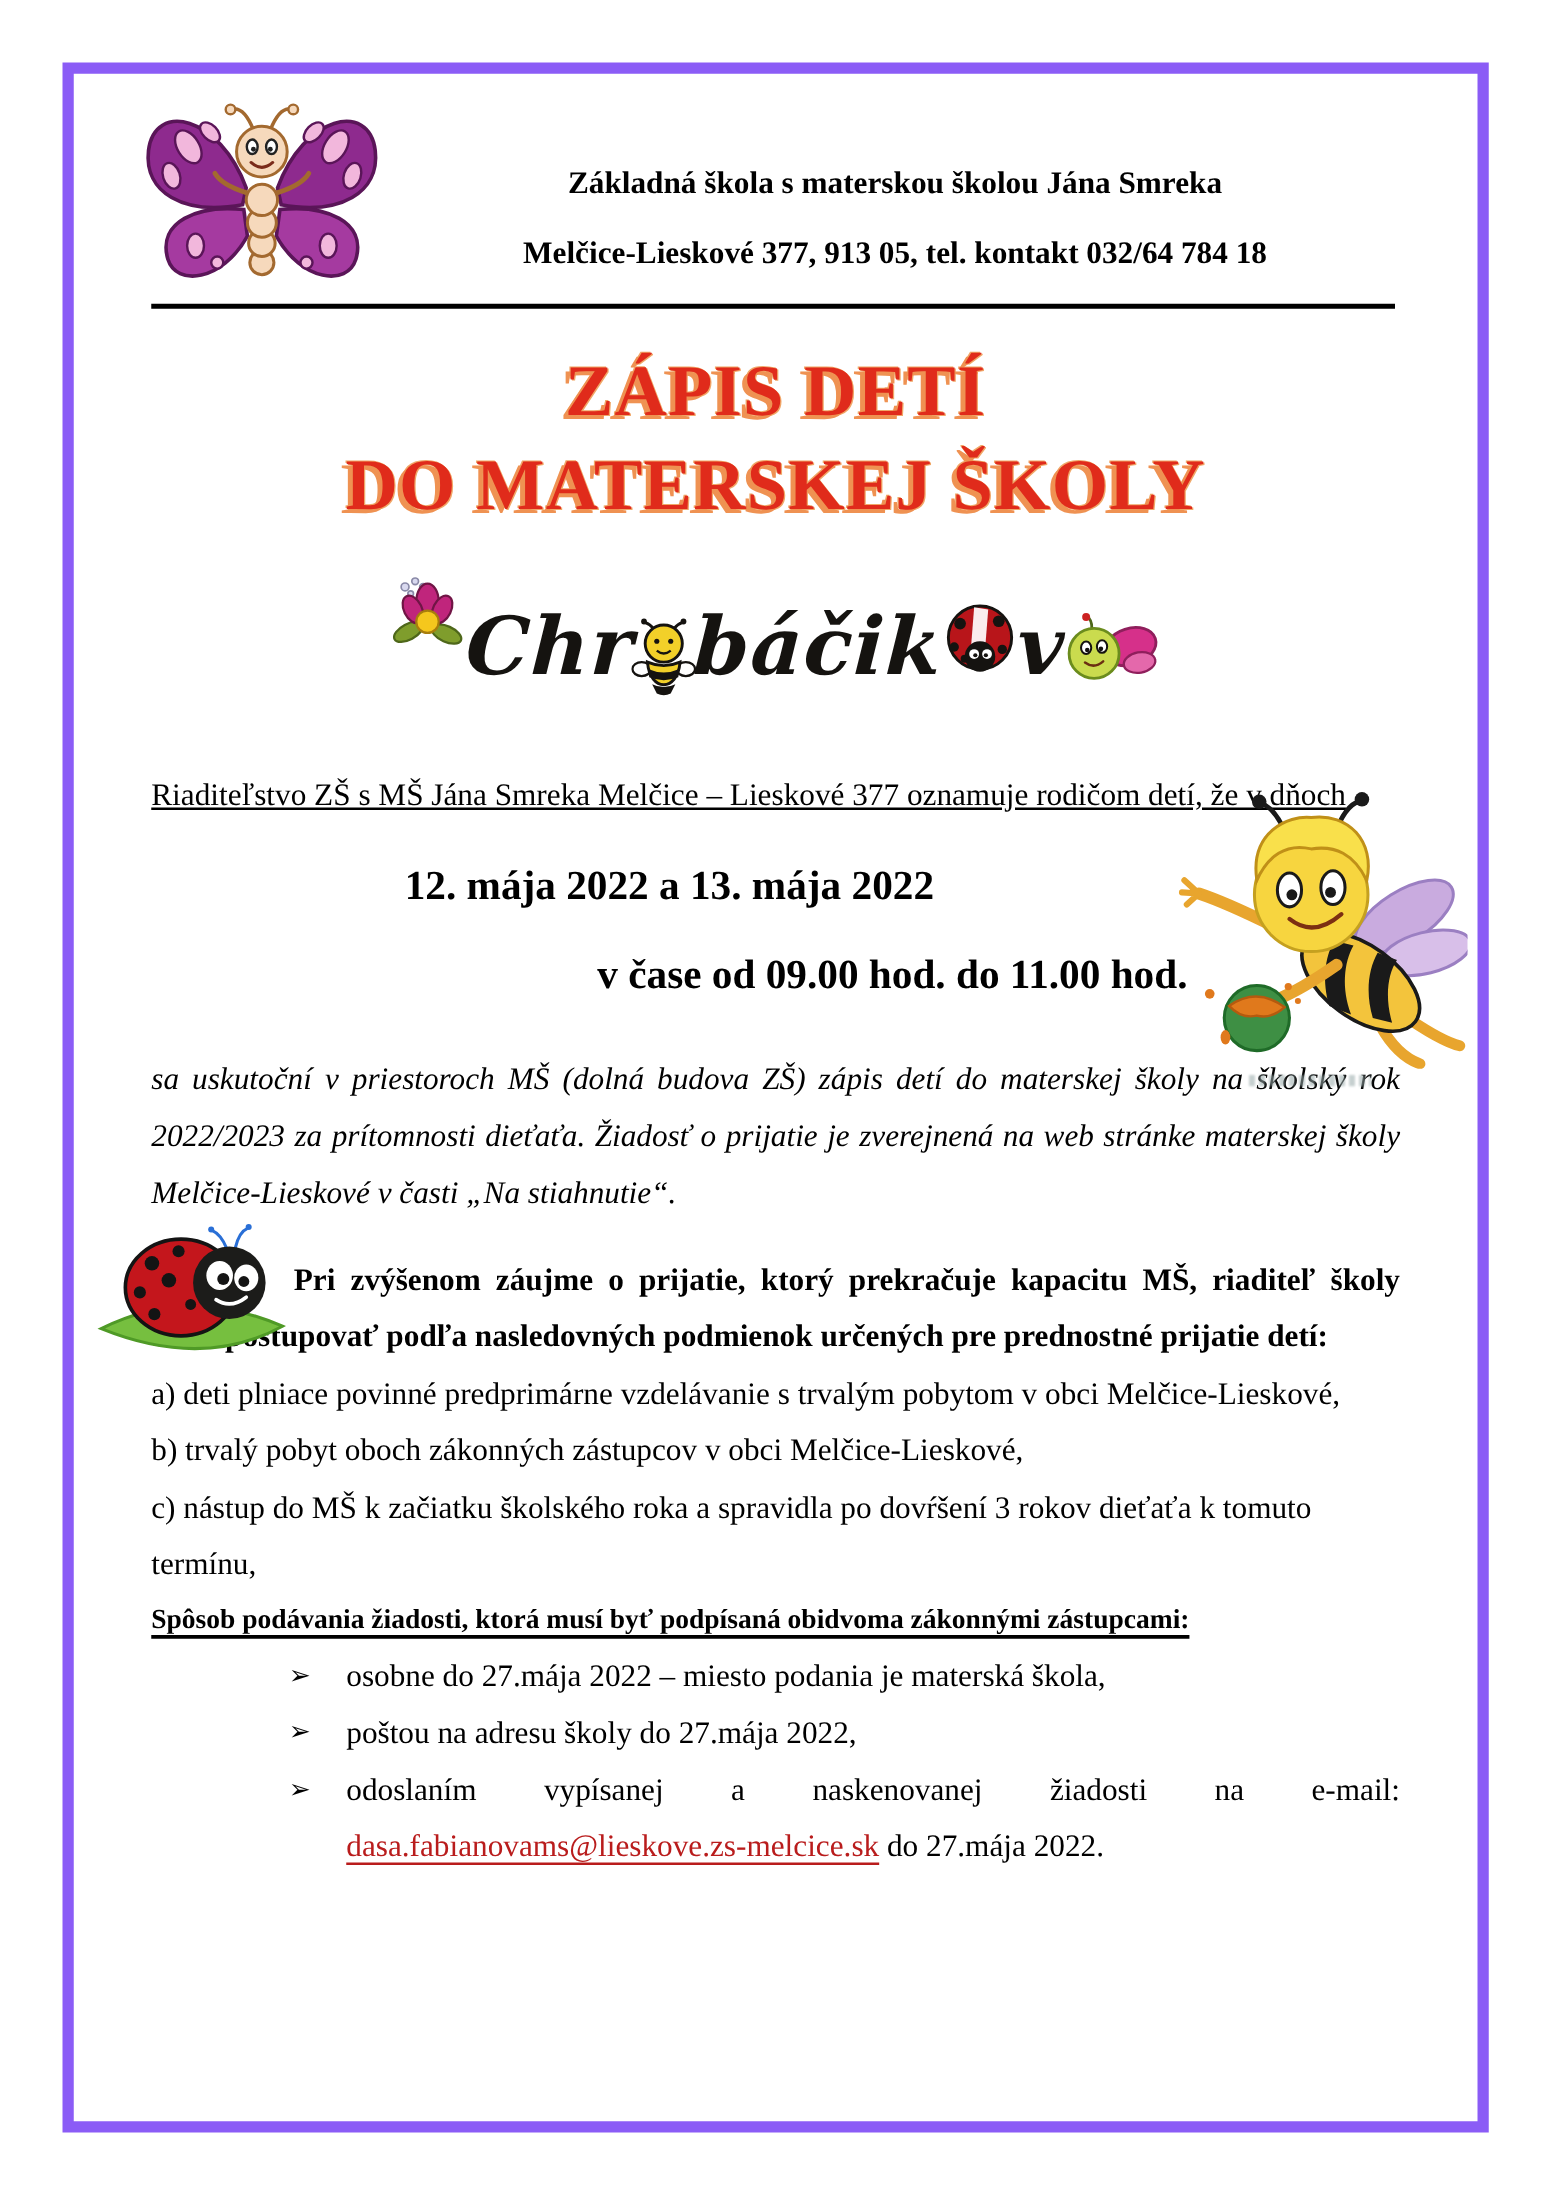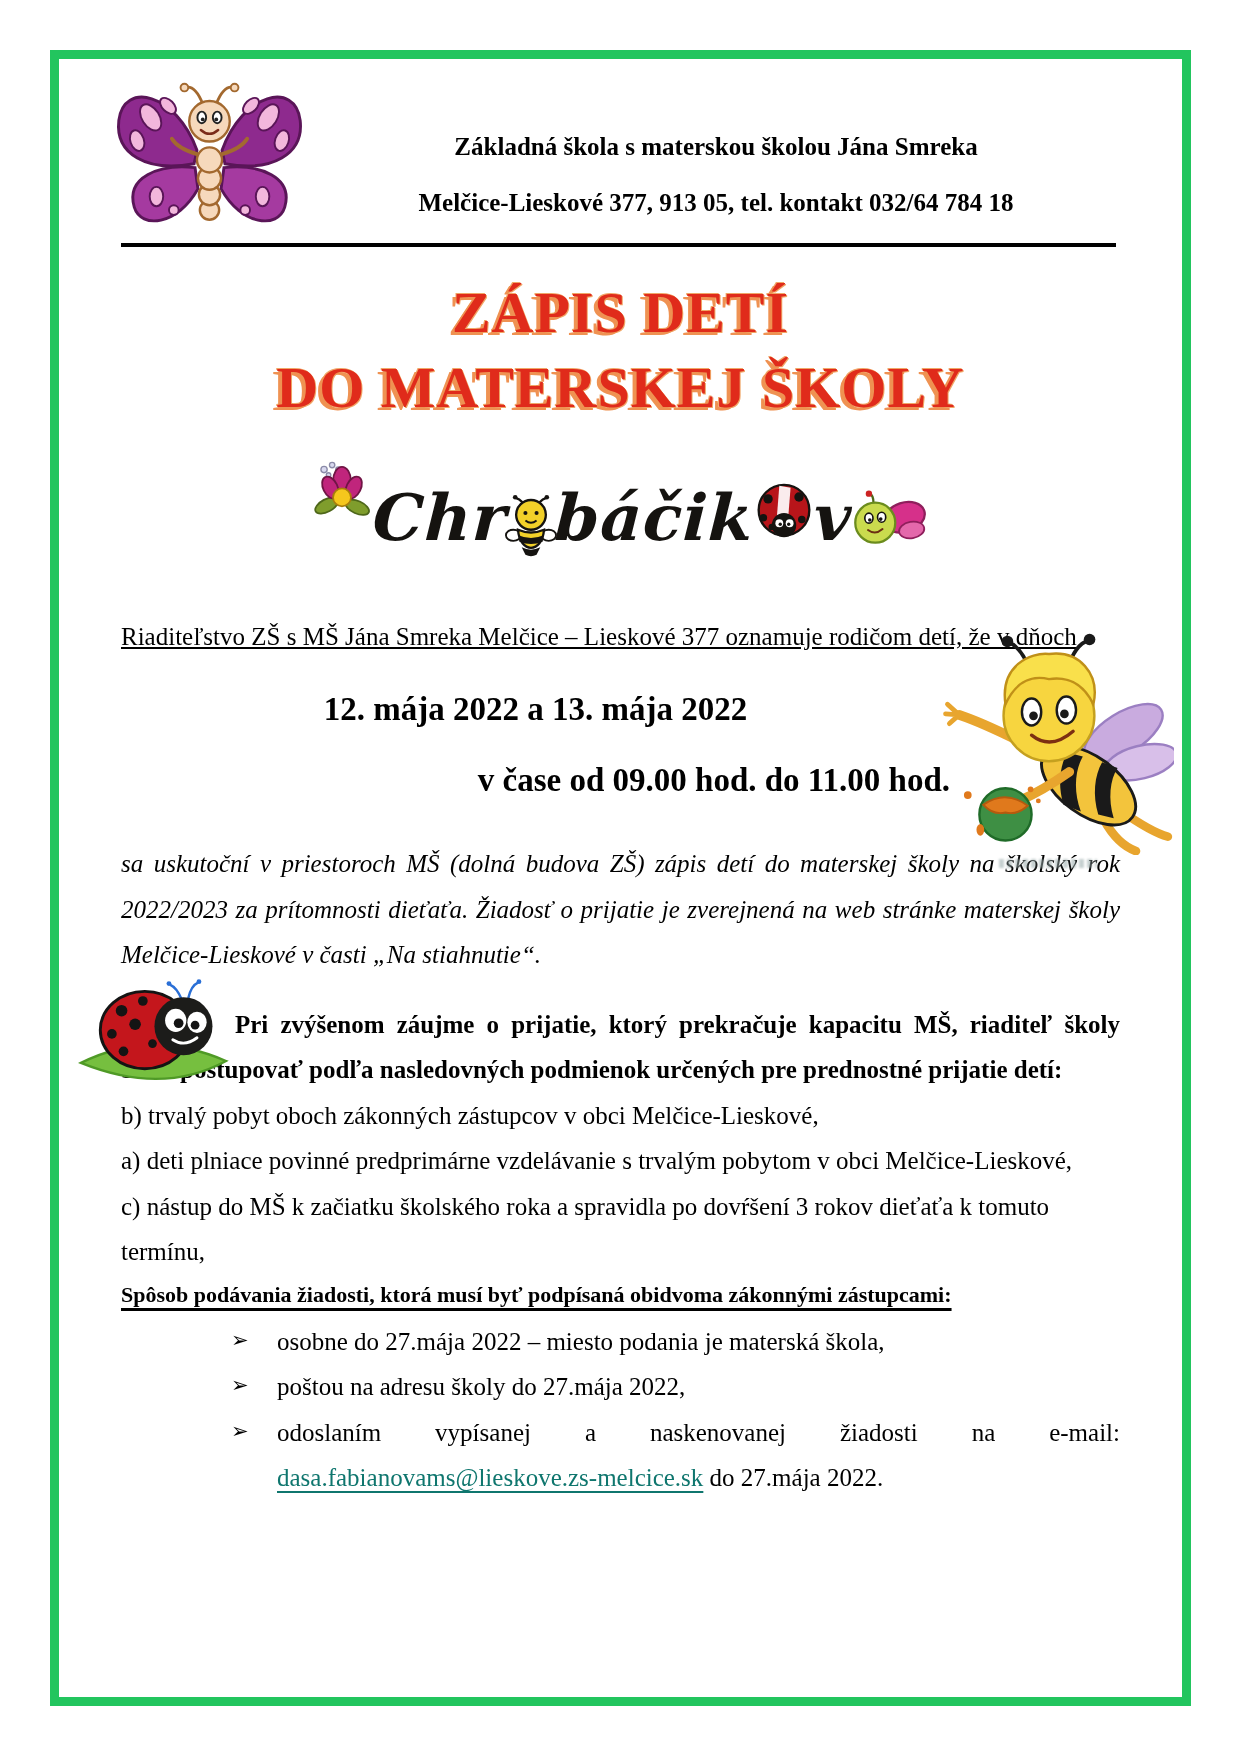--- a/index.html
+++ b/index.html
@@ -2,21 +2,21 @@
 <html><head>
 <meta charset="utf-8">
 <style>
   html,body { margin:0; padding:0; background:#fff; }
   .sheet {
     position:relative; width:1240px; height:1754px; background:#ffffff;
     font-family:"Liberation Serif", serif; color:#000; overflow:hidden;
   }
   .frame {
     position:absolute; left:50px; top:50px; right:49px; bottom:48px;
-    border:9px solid #22c55e; box-sizing:border-box;
+    border:9px solid #8b5cf6; box-sizing:border-box;
     padding:10px 62px 0 62px;
   }
   
   .masthead { display:flex; align-items:flex-start; margin-top:6px; }
   .butterfly-wrap { flex:none; width:205px; height:164px; margin-left:-14px; }
   .mast-text { flex:1; text-align:center; font-weight:bold; font-size:25px; padding-top:58px; }
   .mast-line2 { margin-top:28px; }
   .mast-rule { border:none; border-top:4px solid #000; margin:4px 4px 0 0; }
   
   .title { text-align:center; font-weight:bold; font-size:58px; line-height:1.02;
@@ -49,21 +49,21 @@
   .cond-list { font-size:25px; line-height:1.82; }
   .cond-list p { margin:0; }
   .sub-heading { margin:0; font-size:22px; font-weight:bold; line-height:1.82; white-space:nowrap;
     text-decoration:underline; text-decoration-thickness:3px; text-underline-offset:6px; }
   
   .bullets { list-style:none; margin:4px 0 0; padding:0 0 0 110px; font-size:25px; line-height:1.82; }
   .bullets li { display:flex; }
   .arrow { flex:none; width:46px; font-family:"DejaVu Sans", sans-serif; font-size:21px; padding-top:2px; }
   .b-content { flex:1; }
   .just-line { display:block; text-align:justify; text-align-last:justify; }
-  .email { color:#0f766e; text-decoration:underline; text-decoration-thickness:2px; text-underline-offset:5px; cursor:pointer; }
+  .email { color:#b91c1c; text-decoration:underline; text-decoration-thickness:2px; text-underline-offset:5px; cursor:pointer; }
 </style>
 </head>
 <body>
 
 <div class="sheet">
   <div class="frame">
 
     <div class="masthead">
       <div class="butterfly-wrap">
         <svg viewBox="0 0 210 170" width="205" height="164">
@@ -241,22 +241,22 @@
           <circle cx="114" cy="56" r="30" fill="#1c1c1a"></circle>
           <ellipse cx="106" cy="50" rx="11" ry="12" fill="#fff"></ellipse>
             <circle cx="109" cy="53" r="5" fill="#141414"></circle>
           <ellipse cx="128" cy="52" rx="10" ry="11" fill="#fff"></ellipse>
             <circle cx="126" cy="55" r="4.5" fill="#141414"></circle>
           <path d="M103 70 Q115 78 128 68" fill="none" stroke="#fff" stroke-width="3" stroke-linecap="round"></path>
         </svg>
       </span>
       <p class="priority-lead">Pri zvýšenom záujme o prijatie, ktorý prekračuje kapacitu MŠ, riaditeľ školy bude postupovať podľa nasledovných podmienok určených pre prednostné prijatie detí:</p>
       <div class="cond-list">
+        <p>a) deti plniace povinné predprimárne vzdelávanie s trvalým pobytom v obci Melčice-Lieskové,</p>
         <p>b) trvalý pobyt oboch zákonných zástupcov v obci Melčice-Lieskové,</p>
-        <p>a) deti plniace povinné predprimárne vzdelávanie s trvalým pobytom v obci Melčice-Lieskové,</p>
         <p>c) nástup do MŠ k začiatku školského roka a spravidla po dovŕšení 3 rokov dieťaťa k tomuto termínu,</p>
       </div>
     </div>
 
     <p class="sub-heading">Spôsob podávania žiadosti, ktorá musí byť podpísaná obidvoma zákonnými zástupcami:</p>
     <ul class="bullets">
       <li>
         <span class="arrow">➢</span>
         <span class="b-content">osobne do 27.mája 2022 – miesto podania je materská škola,</span>
       </li>

